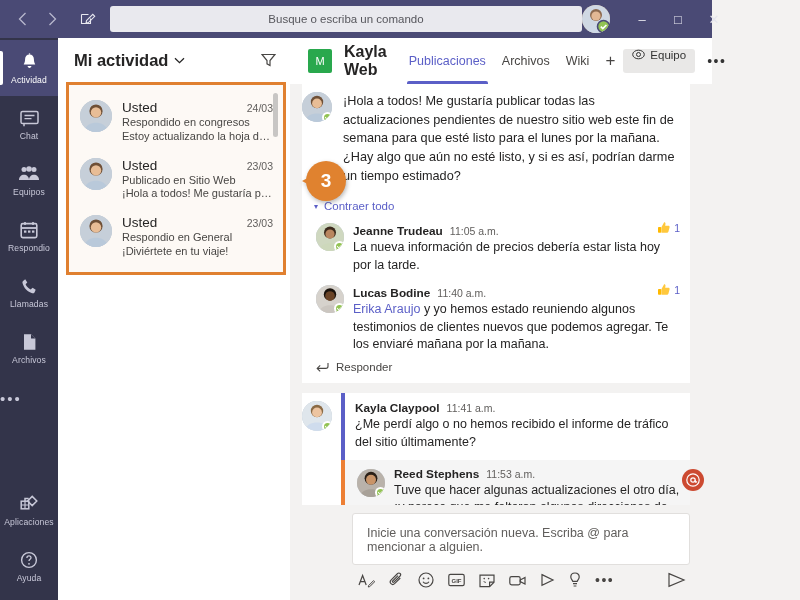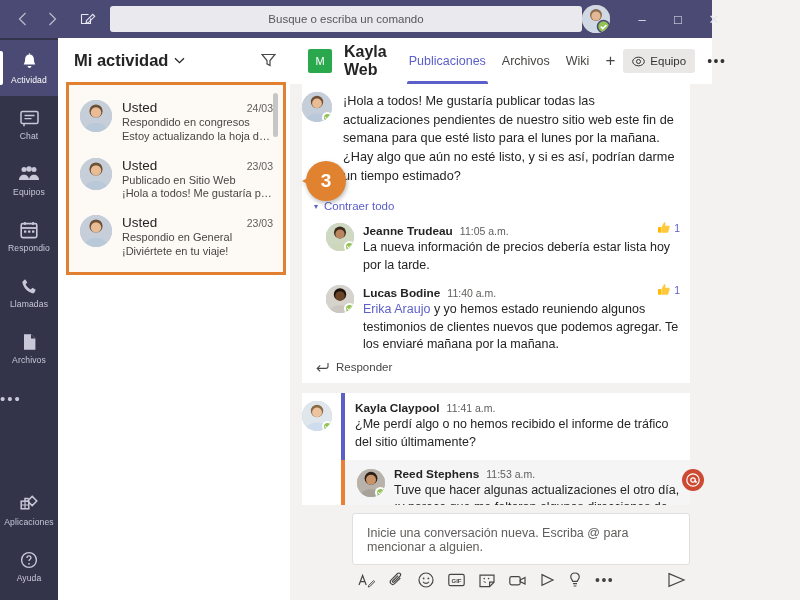--- a/index.html
+++ b/index.html
@@ -134,21 +134,21 @@
   }
   .tab.active { color: #5b5fc7; }
   .tab.active:after {
     content: ""; position: absolute; left: 6px; right: 6px; bottom: 0; height: 3px;
     background: #5b5fc7; border-radius: 2px 2px 0 0;
   }
   .tab-add { font-size: 17px; color: #484644; padding: 0 8px; cursor: pointer; font-weight: 300; }
   .head-right { margin-left: auto; display: flex; align-items: center; gap: 4px; }
   .equipo-btn {
     background: #e9e8e7; border-radius: 3px; height: 24px; padding: 0 9px;
-    display: flex; align-items: center; gap: 5px; font-size: 11.5px; color: #333; cursor: pointer;
+    display: flex; align-items: flex-start; gap: 5px; font-size: 11.5px; color: #333; cursor: pointer;
   }
   .head-more { padding: 0 8px; color: #333; font-size: 14px; letter-spacing: 1.5px; cursor: pointer; }
 
   .thread { flex: 1; overflow: hidden; padding: 0 0 0 0; position: relative; min-height: 0; }
   .thread-inner { padding: 0 22px 0 12px; }
 
   .post-card { background: #fff; }
   .post-top { display: flex; padding: 6px 0 0 0; }
   .msg-avatar {
     width: 30px; height: 30px; border-radius: 50%; flex: 0 0 30px; margin: 2px 9px 0 0;
@@ -167,21 +167,21 @@
     flex: 1; background: #fff; font-size: 12.7px; color: #252424; line-height: 1.47;
     padding: 2px 12px 8px 2px;
   }
   .collapse-row {
     display: flex; align-items: center; gap: 6px; padding: 7px 0 4px 12px;
     font-size: 11.5px; color: #5b5fc7; cursor: pointer; background: #fff;
   }
   .collapse-chev { font-size: 8px; }
 
   .replies { background: #fff; padding: 0 0 4px 0; }
-  .reply { display: flex; padding: 5px 10px 3px 24px; position: relative; }
+  .reply { display: flex; padding: 5px 10px 3px 14px; position: relative; }
   .reply-av {
     width: 28px; height: 28px; border-radius: 50%; flex: 0 0 28px; margin-right: 9px;
     overflow: hidden; background: #b9c4cf; position: relative; margin-top: 2px;
   }
   .reply-body { flex: 1; min-width: 0; }
   .reply-head { display: flex; align-items: baseline; }
   .reply-name { font-size: 11.8px; font-weight: bold; color: #252424; }
   .reply-time { font-size: 10.5px; color: #605e5c; margin-left: 7px; }
   .reaction {
     margin-left: auto; display: flex; align-items: center; gap: 3px; padding-left: 8px; cursor: pointer;

